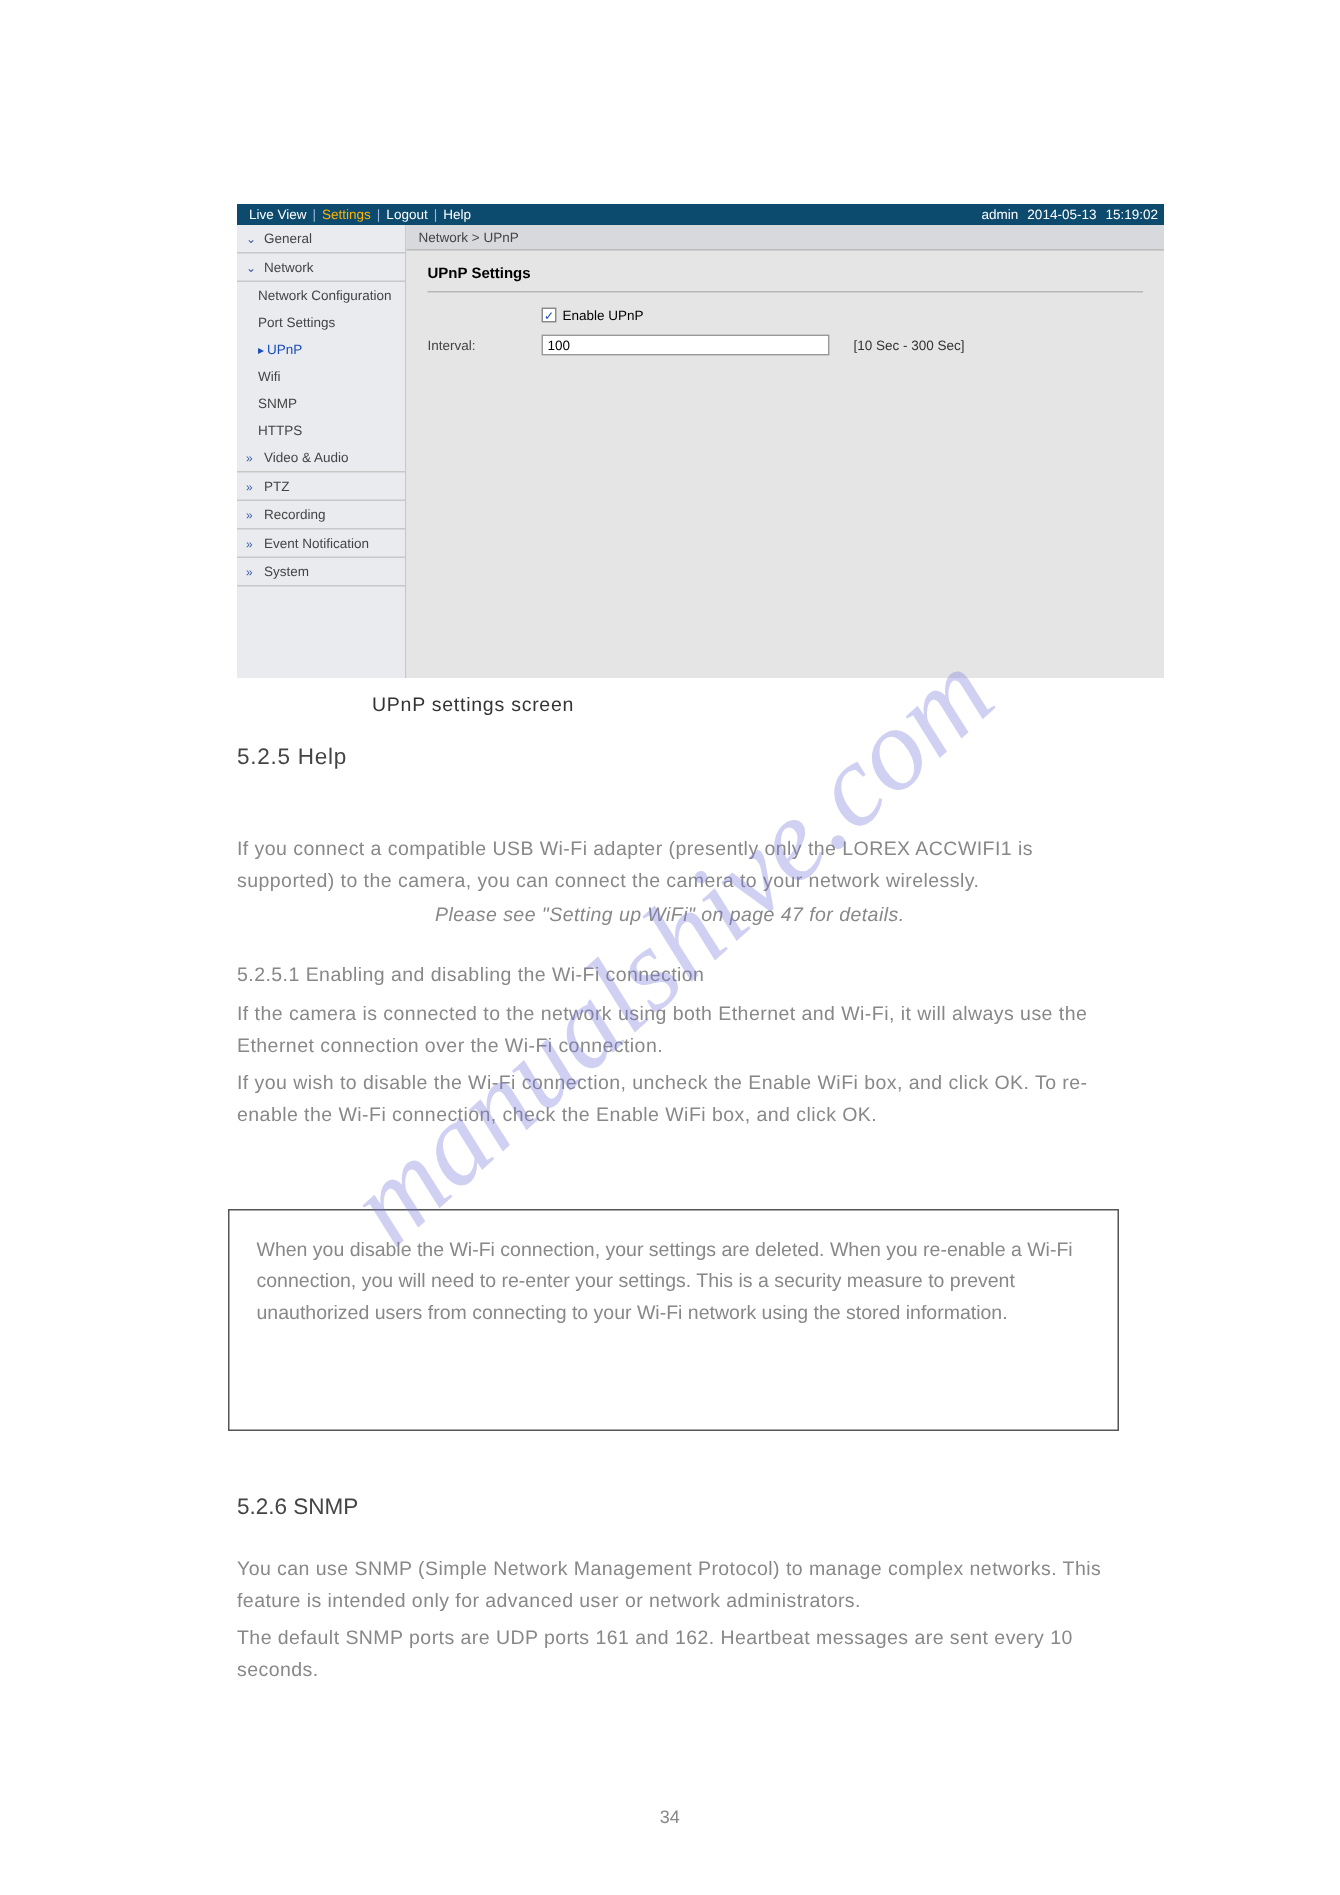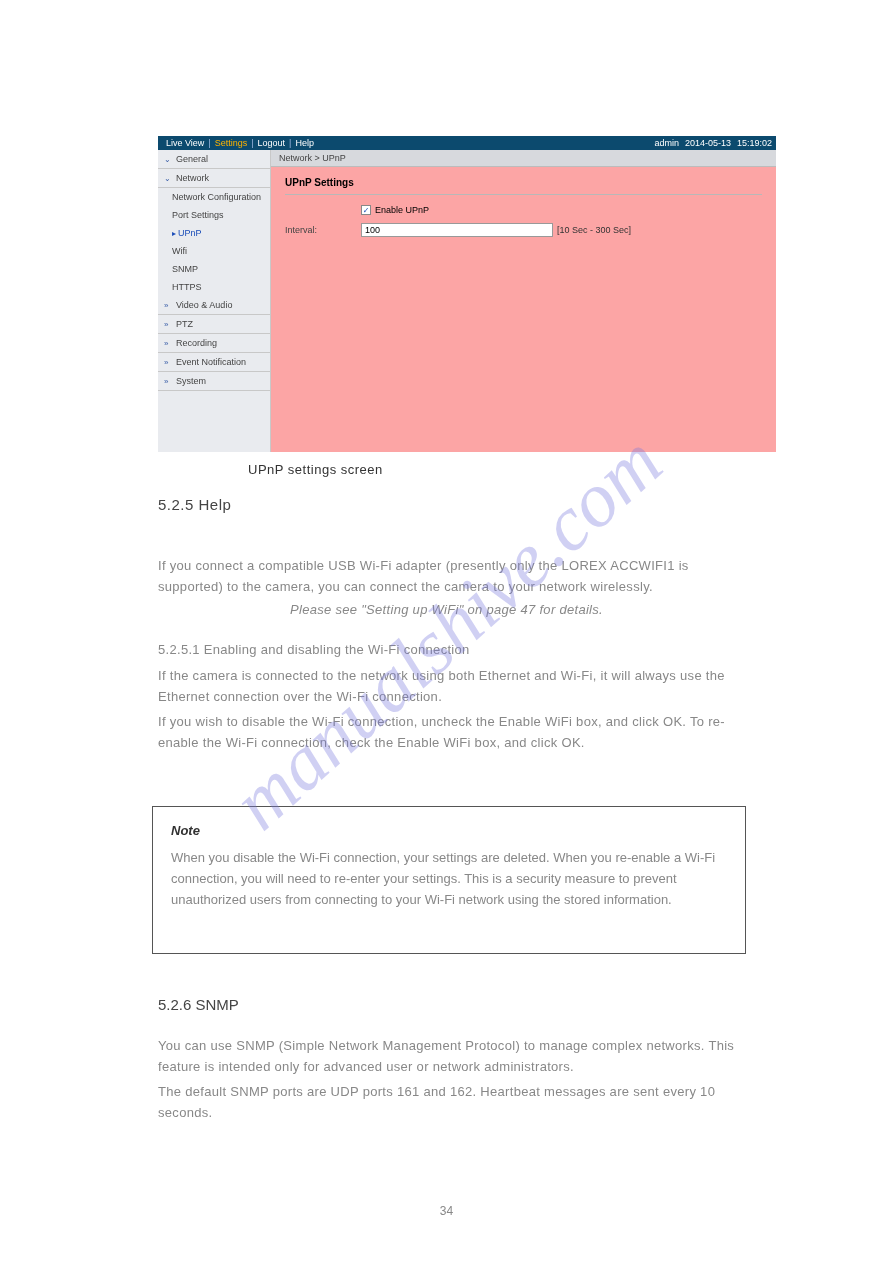--- a/index.html
+++ b/index.html
@@ -61,21 +61,21 @@
   }
   .side-sub.active { color: #1b4db8; }
   .side-sub.active::before {
     content: "▸";
     font-size: 8px;
     color: #1b4db8;
     margin-right: 2px;
   }
   .content {
     flex: 1;
-    background: #fca5a5;
+    background: #e5e5e5;
   }
   .breadcrumb {
     background: #d7d9dd;
     border-bottom: 1px solid #bcbcbc;
     font-size: 9px;
     padding: 3px 8px;
     color: #444;
   }
   .panel { padding: 10px 14px; }
   .panel-title {
@@ -285,39 +285,38 @@
           <div class="form-check">
             <span class="cbx">✓</span>
             <span>Enable UPnP</span>
           </div>
         </div>
 
 
         <div class="form-row">
           <div class="form-label">Interval:</div>
           <input class="txt wide" value="100" style="">
-          <span class="hint" style="margin-left:4px">[10 Sec - 300 Sec]</span>
+          <span class="hint" style="margin-left:16px">[10 Sec - 300 Sec]</span>
         </div>
 
       </div>
     </div>
   </div>
 </div>
 
 <div class="caption-u">UPnP settings screen</div>
 <div class="heading-wifi">5.2.5 Help</div>
 
 <div class="bodytext bt1">If you connect a compatible USB Wi-Fi adapter (presently only the LOREX ACCWIFI1 is supported) to the camera, you can connect the camera to your network wirelessly.</div>
 <div class="bodytext bt2">Please see "Setting up WiFi" on page 47 for details.</div>
 <div class="bodytext bt3">5.2.5.1 Enabling and disabling the Wi-Fi connection</div>
 <div class="bodytext bt4">If the camera is connected to the network using both Ethernet and Wi-Fi, it will always use the Ethernet connection over the Wi-Fi connection.</div>
 <div class="bodytext bt5">If you wish to disable the Wi-Fi connection, uncheck the Enable WiFi box, and click OK. To re-enable the Wi-Fi connection, check the Enable WiFi box, and click OK.</div>
 
 <div class="notebox">
-  <div class="note-title">Note</div>
   <div class="note-body">When you disable the Wi-Fi connection, your settings are deleted. When you re-enable a Wi-Fi connection, you will need to re-enter your settings. This is a security measure to prevent unauthorized users from connecting to your Wi-Fi network using the stored information.</div>
 </div>
 
 <div class="heading-snmp">5.2.6 SNMP</div>
 <div class="bodytext snmp1">You can use SNMP (Simple Network Management Protocol) to manage complex networks. This feature is intended only for advanced user or network administrators.</div>
 <div class="bodytext snmp2">The default SNMP ports are UDP ports 161 and 162. Heartbeat messages are sent every 10 seconds.</div>
 
 <div class="page-num">34</div>
 
 <div class="watermark">manualshive.com</div>

